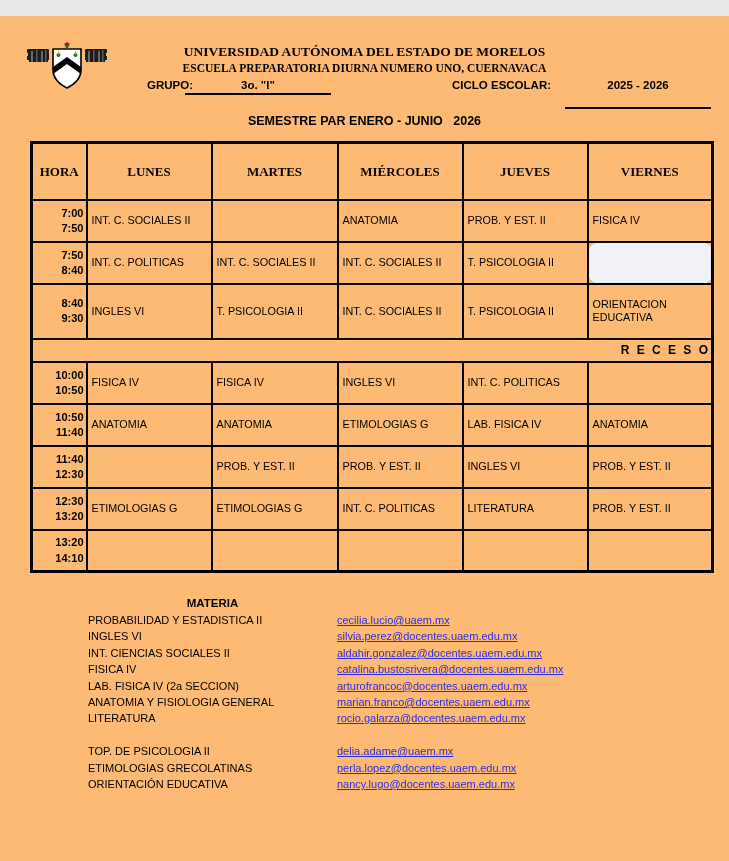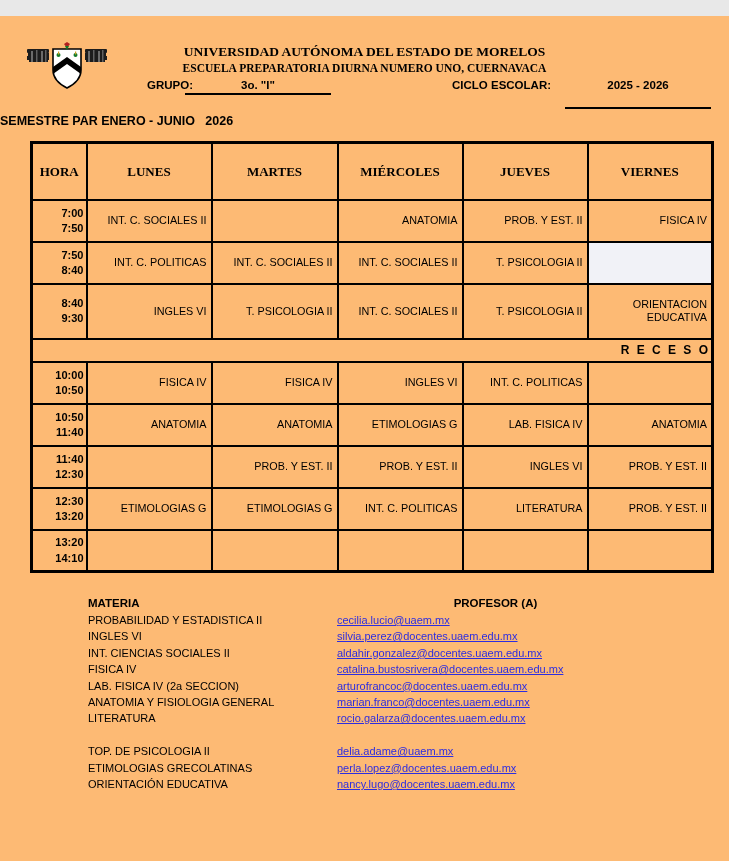--- a/index.html
+++ b/index.html
@@ -21,52 +21,52 @@
   .hdr-school{
     font-family:"Liberation Serif", serif;font-weight:bold;
     font-size:11.5px;text-align:center;margin-top:2px;
   }
   .grupo-row{position:relative;height:20px;margin-top:5px;font-weight:bold;font-size:11.5px;}
   .grupo-label{position:absolute;left:147px;top:0;}
   .grupo-value{position:absolute;left:185px;top:0;width:146px;text-align:center;border-bottom:2px solid #000;padding-bottom:2px;}
   .ciclo-label{position:absolute;left:452px;top:0;}
   .ciclo-value{position:absolute;left:565px;top:0;width:146px;text-align:center;border-bottom:2px solid #000;padding-bottom:16px;}
   .semester-title{
-    font-weight:bold;font-size:12.5px;
+    text-align:center;font-weight:bold;font-size:12.5px;
     margin-top:15px;white-space:pre;
   }
   
   table.schedule{
     border-collapse:collapse;table-layout:fixed;
     width:681px;margin:13px 0 0 30px;
     border:3px solid #000;
   }
   table.schedule th, table.schedule td{border:2px solid #000;overflow:hidden;}
   table.schedule th{
     font-family:"Liberation Serif", serif;font-weight:bold;
     font-size:13px;height:19px;padding:18px 2px;
   }
   tr.class-row{height:42px;}
   td.time-cell{
     font-weight:bold;font-size:11px;text-align:right;
     line-height:1.4;padding:0 2px;
   }
   td.class-cell{
-    font-size:10.8px;text-align:right;padding:13px 4px;line-height:1.25;
+    font-size:10.8px;text-align:left;padding:13px 4px;line-height:1.25;border-radius:12px;
   }
   td.class-cell.shaded{background:var(--shaded-cell,#f1f2f7);}
   td.receso-cell{
     font-weight:bold;font-size:12px;text-align:right;
     letter-spacing:2px;height:19px;white-space:pre;
   }
   
   .faculty{margin:22px 0 0 88px;width:566px;font-size:11px;}
   .fac-grid{display:grid;grid-template-columns:249px 1fr;}
   .fac-head{font-weight:bold;font-size:11.5px;line-height:16.4px;}
-  .fac-head.materia{}
+  .fac-head.materia{text-align:center;}
   .fac-head.profesor{text-align:center;}
   .fac-cell{line-height:16.4px;min-height:16.4px;white-space:nowrap;}
   a.email-link{
     color:var(--link-blue,#2d2de0);
     text-decoration:underline;cursor:pointer;
   }
 </style>
 </head>
 <body>
 
@@ -233,21 +233,20 @@
           <td class="class-cell"></td>
           <td class="class-cell"></td>
           <td class="class-cell"></td>
         </tr>
       </tbody>
   </table>
 
   <div class="faculty">
     <div class="fac-grid">
       <div class="fac-head materia">MATERIA</div>
-      <div class="fac-head profesor">PROFESOR (A)</div>
     </div>
     <div id="faculty-rows">
         <div class="fac-grid">
           <div class="fac-cell">PROBABILIDAD Y ESTADISTICA II</div>
           <div class="fac-cell"><a class="email-link">cecilia.lucio@uaem.mx</a></div>
         </div>
         <div class="fac-grid">
           <div class="fac-cell">INGLES VI</div>
           <div class="fac-cell"><a class="email-link">silvia.perez@docentes.uaem.edu.mx</a></div>
         </div>

